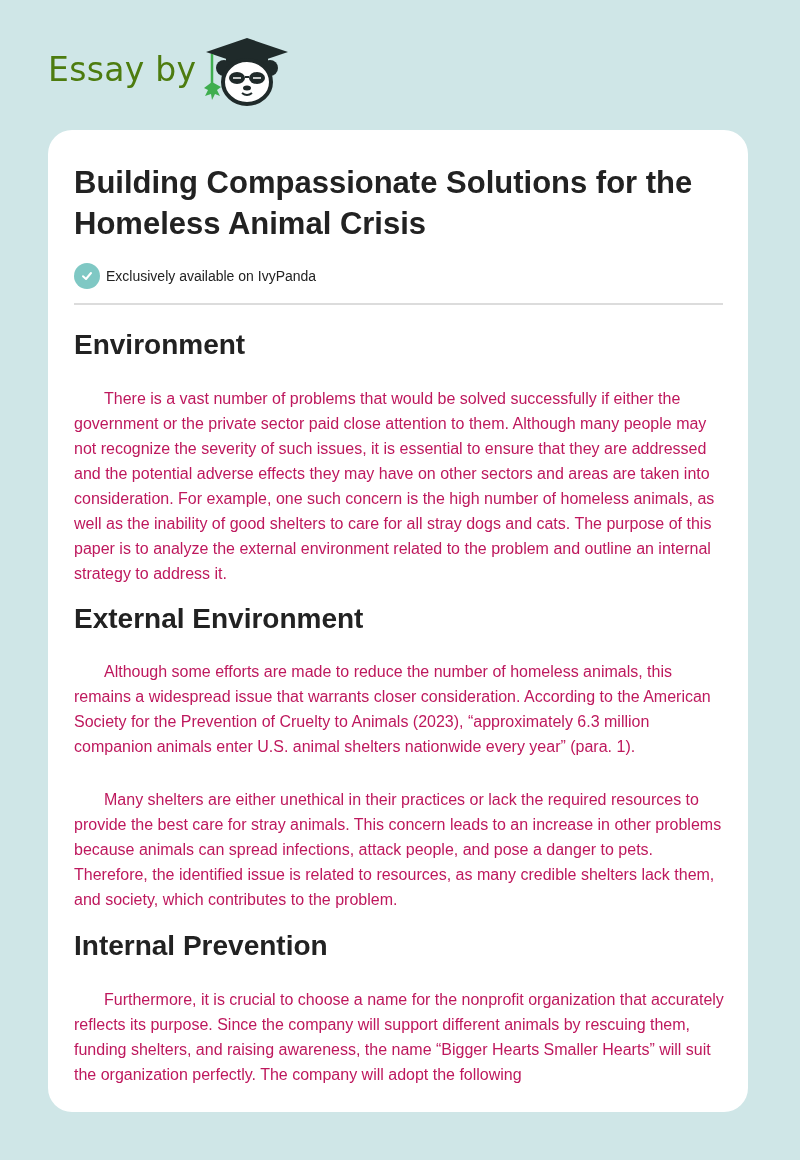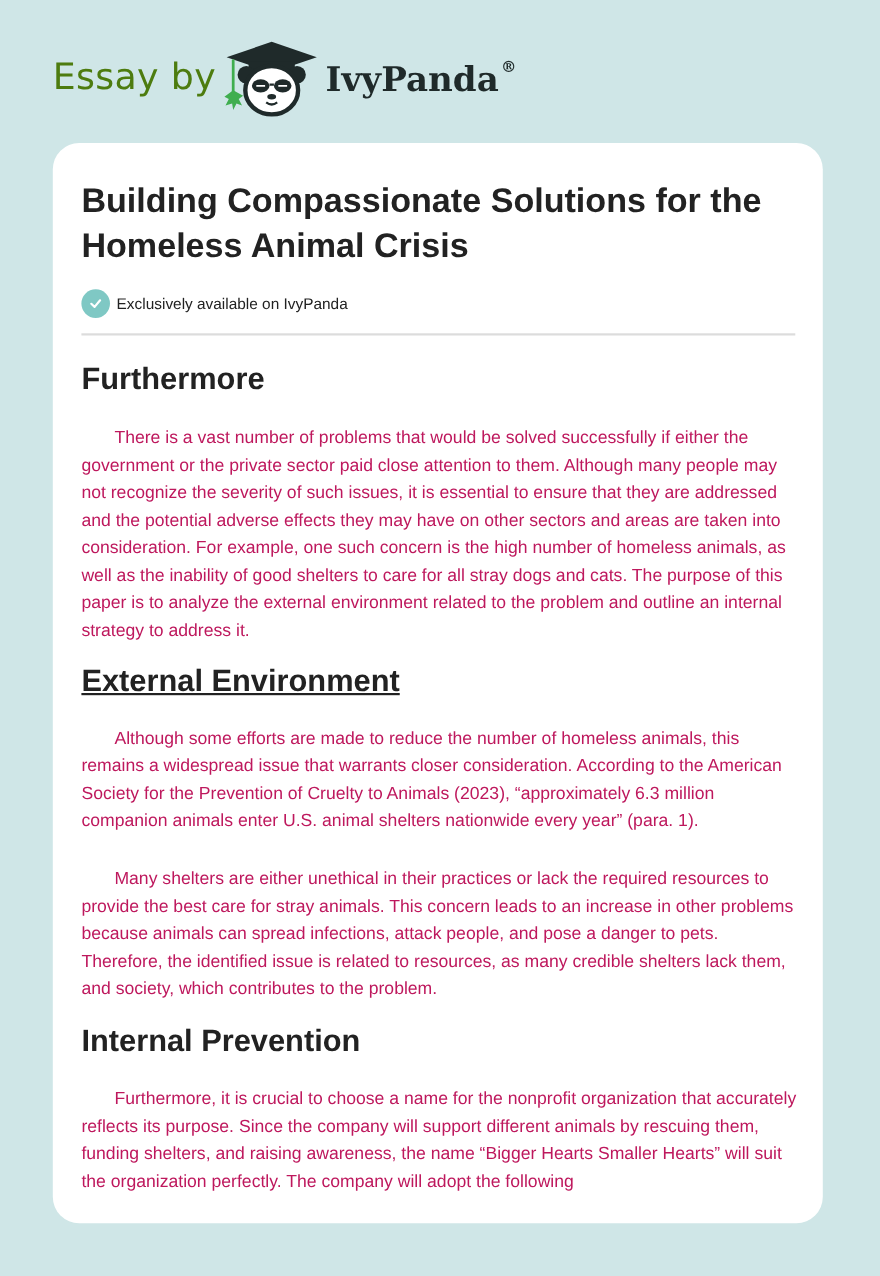--- a/index.html
+++ b/index.html
@@ -51,21 +51,21 @@
   .content {
     position: absolute; left: 26px; top: 190px; width: 652px;
   }
   h2 {
     font-size: 28px; font-weight: bold; margin: 0; line-height: 44px; color: #222;
   }
   p {
     font-size: 16px; line-height: 25px; margin: 0; text-indent: 30px; color: #be185d;
   }
   .s1 h2 { margin-top: 3px; margin-bottom: 19px; }
-  .s2 h2 { margin-top: 11px; margin-bottom: 18px; text-decoration: underline; }
+  .s2 h2 { margin-top: 11px; margin-bottom: 18px; }
   .s3 h2 { margin-top: 12px; margin-bottom: 19px; }
   .p-gap { margin-top: 28px; }
 </style>
 </head>
 <body>
 
 <div class="header">
   <span class="essay-by">Essay by</span>
   <div class="logo">
     <svg width="90" height="72" viewBox="0 0 90 72">
@@ -85,40 +85,39 @@
       <ellipse cx="35" cy="42" rx="8" ry="6" fill="#1f2a2a"></ellipse>
       <ellipse cx="55" cy="42" rx="8" ry="6" fill="#1f2a2a"></ellipse>
       <line x1="43" y1="41" x2="47" y2="41" stroke="#1f2a2a" stroke-width="2"></line>
       <line x1="31" y1="42" x2="39" y2="42" stroke="#fff" stroke-width="1.5"></line>
       <line x1="51" y1="42" x2="59" y2="42" stroke="#fff" stroke-width="1.5"></line>
 
       <ellipse cx="45" cy="52" rx="4" ry="2.5" fill="#1f2a2a"></ellipse>
       <path d="M40 57 Q45 61 50 57" fill="none" stroke="#1f2a2a" stroke-width="2"></path>
     </svg>
   </div>
-  <span class="brand"><span>IvyPanda</span><sup>®</sup></span>
 </div>
 
 <div class="card">
   <h1 class="title">Building Compassionate Solutions for the Homeless Animal Crisis</h1>
 
   <div class="badge">
     <span class="badge-icon">
       <svg width="14" height="14" viewBox="0 0 14 14">
           <path d="M3 7.2 L6 10 L11 4" fill="none" stroke="#fff" stroke-width="2" stroke-linecap="round" stroke-linejoin="round"></path>
         </svg>
     </span>
     <span class="badge-text">Exclusively available on IvyPanda</span>
   </div>
 
   <div class="divider"></div>
 
   <div class="content">
     <section class="s1">
-      <h2>Furthermore</h2>
+      <h2>Environment</h2>
       <p>There is a vast number of problems that would be solved successfully if either the government or the private sector paid close attention to them. Although many people may not recognize the severity of such issues, it is essential to ensure that they are addressed and the potential adverse effects they may have on other sectors and areas are taken into consideration. For example, one such concern is the high number of homeless animals, as well as the inability of good shelters to care for all stray dogs and cats. The purpose of this paper is to analyze the external environment related to the problem and outline an internal strategy to address it.</p>
     </section>
     <section class="s2">
       <h2>External Environment</h2>
       <p>Although some efforts are made to reduce the number of homeless animals, this remains a widespread issue that warrants closer consideration. According to the American Society for the Prevention of Cruelty to Animals (2023), “approximately 6.3 million companion animals enter U.S. animal shelters nationwide every year” (para. 1).</p>
       <p class="p-gap">Many shelters are either unethical in their practices or lack the required resources to provide the best care for stray animals. This concern leads to an increase in other problems because animals can spread infections, attack people, and pose a danger to pets. Therefore, the identified issue is related to resources, as many credible shelters lack them, and society, which contributes to the problem.</p>
     </section>
     <section class="s3">
       <h2>Internal Prevention</h2>
       <p>Furthermore, it is crucial to choose a name for the nonprofit organization that accurately reflects its purpose. Since the company will support different animals by rescuing them, funding shelters, and raising awareness, the name “Bigger Hearts Smaller Hearts” will suit the organization perfectly. The company will adopt the following</p>

